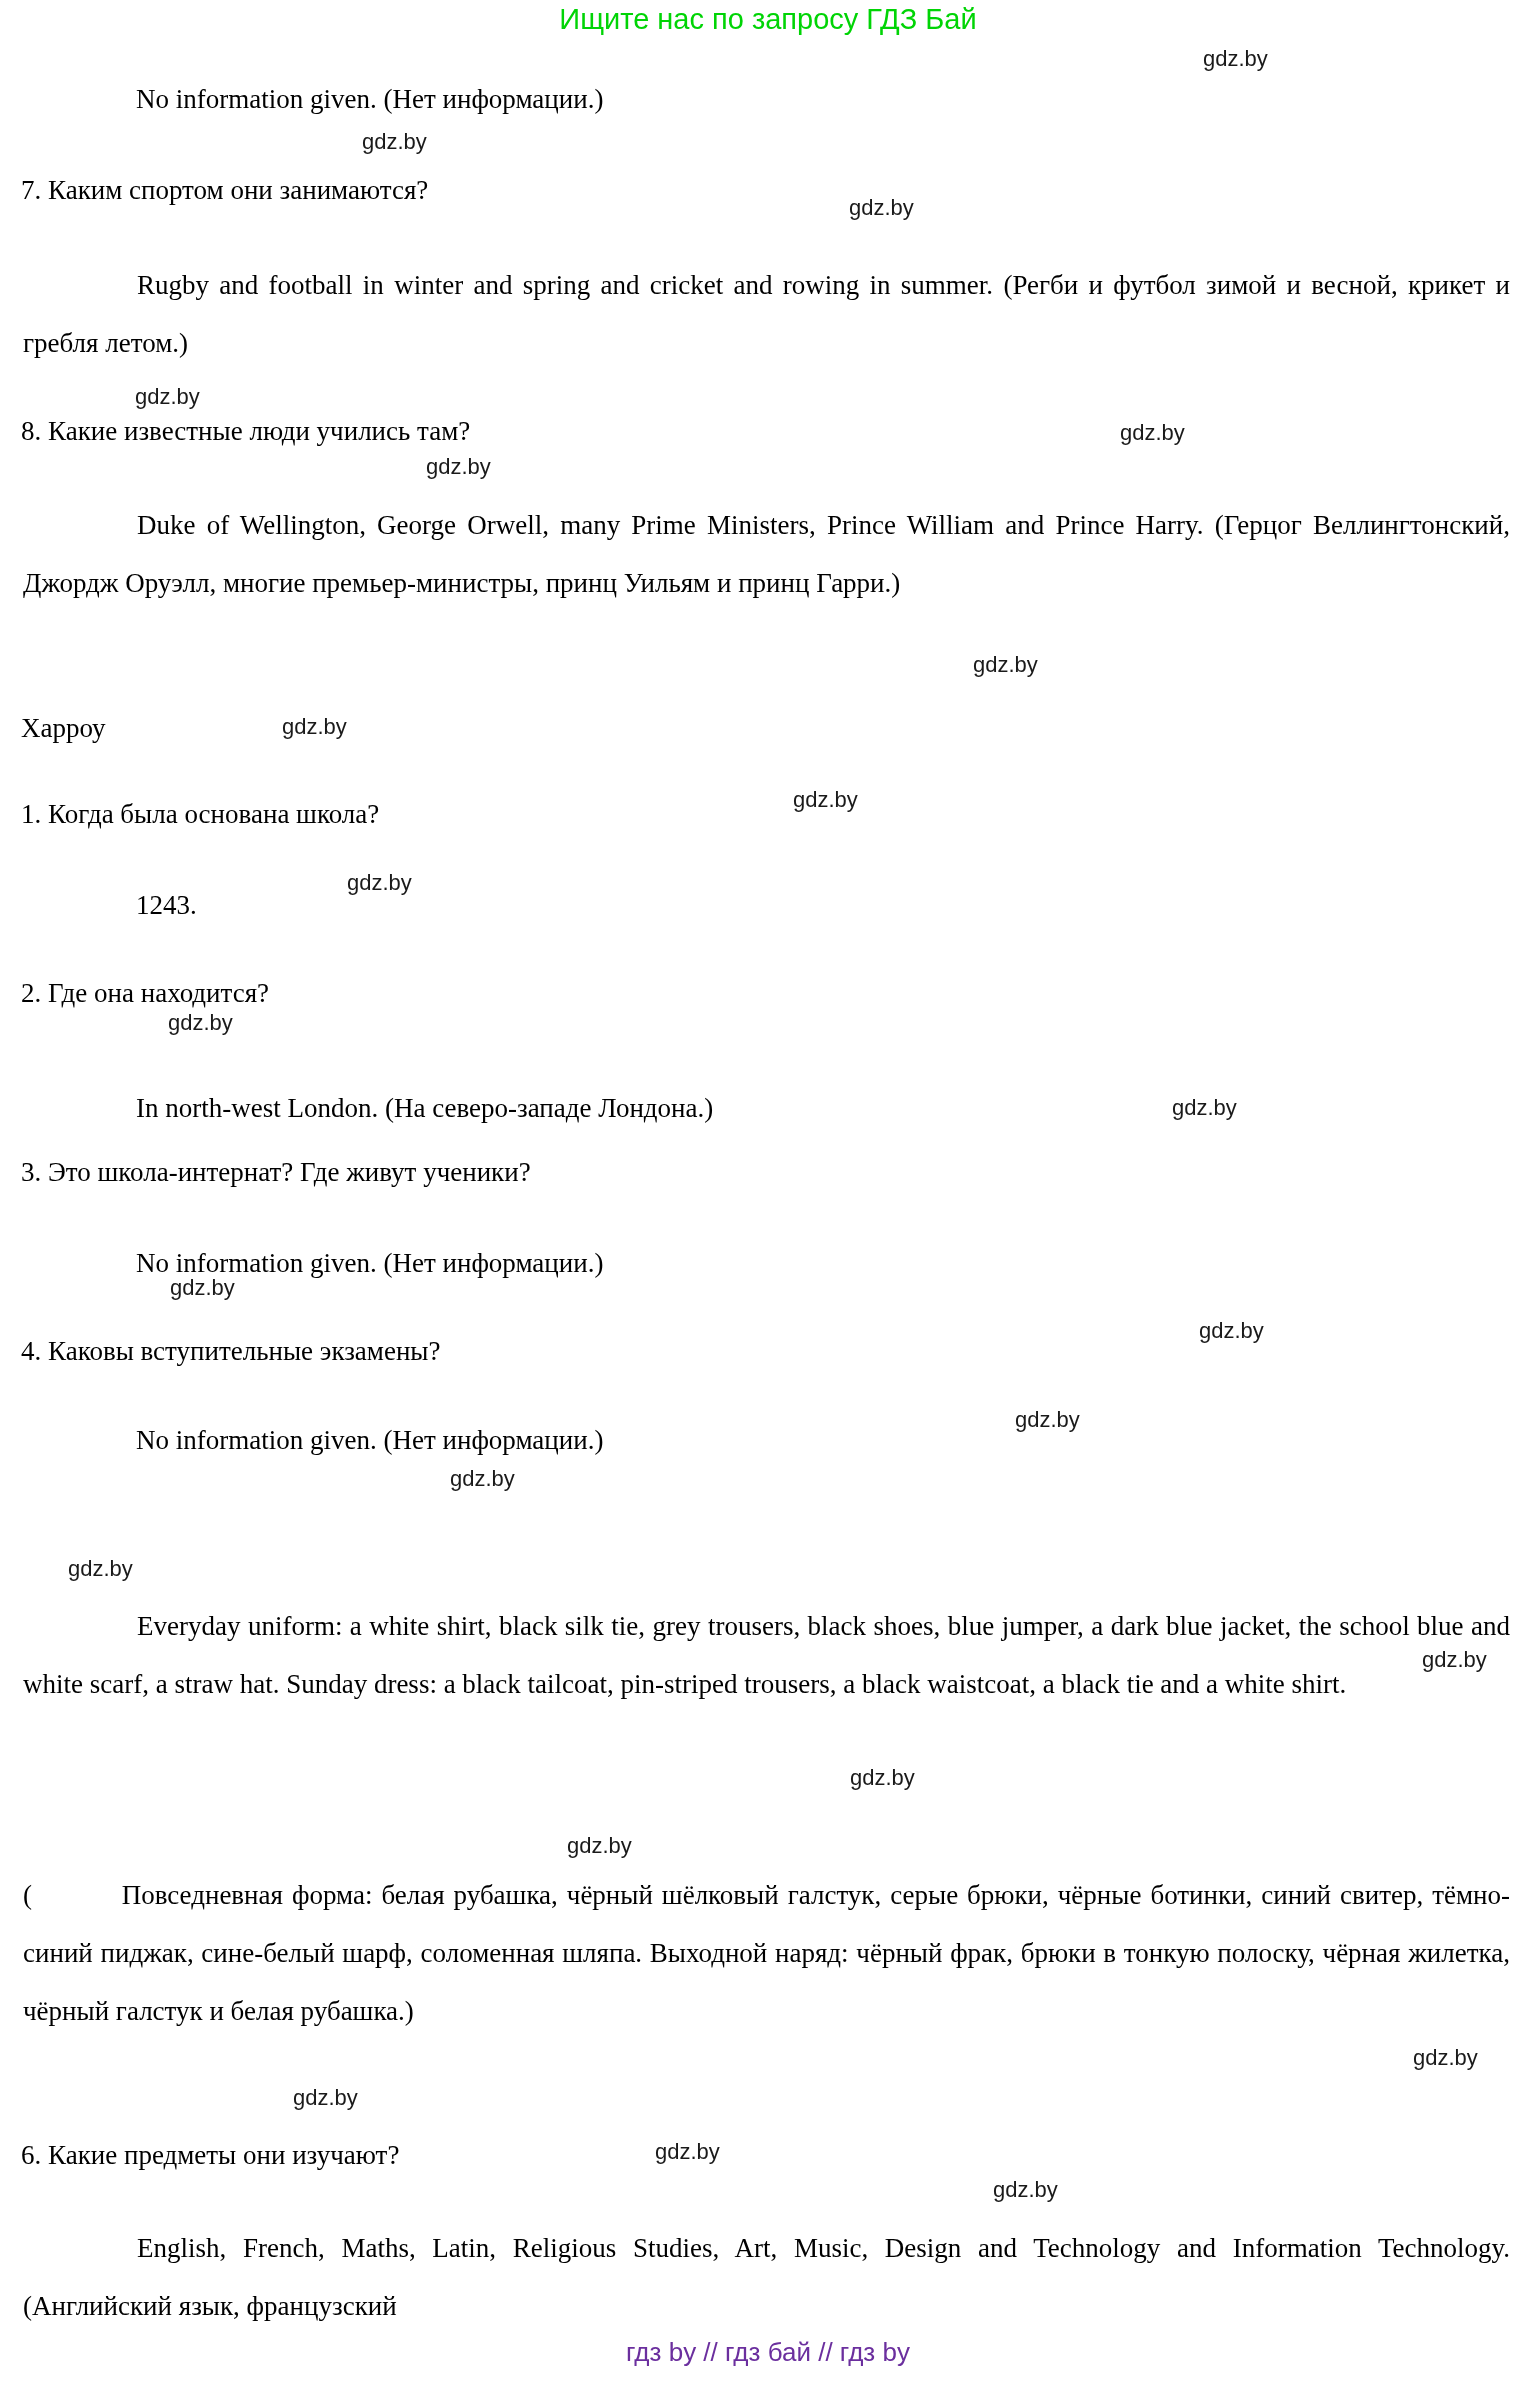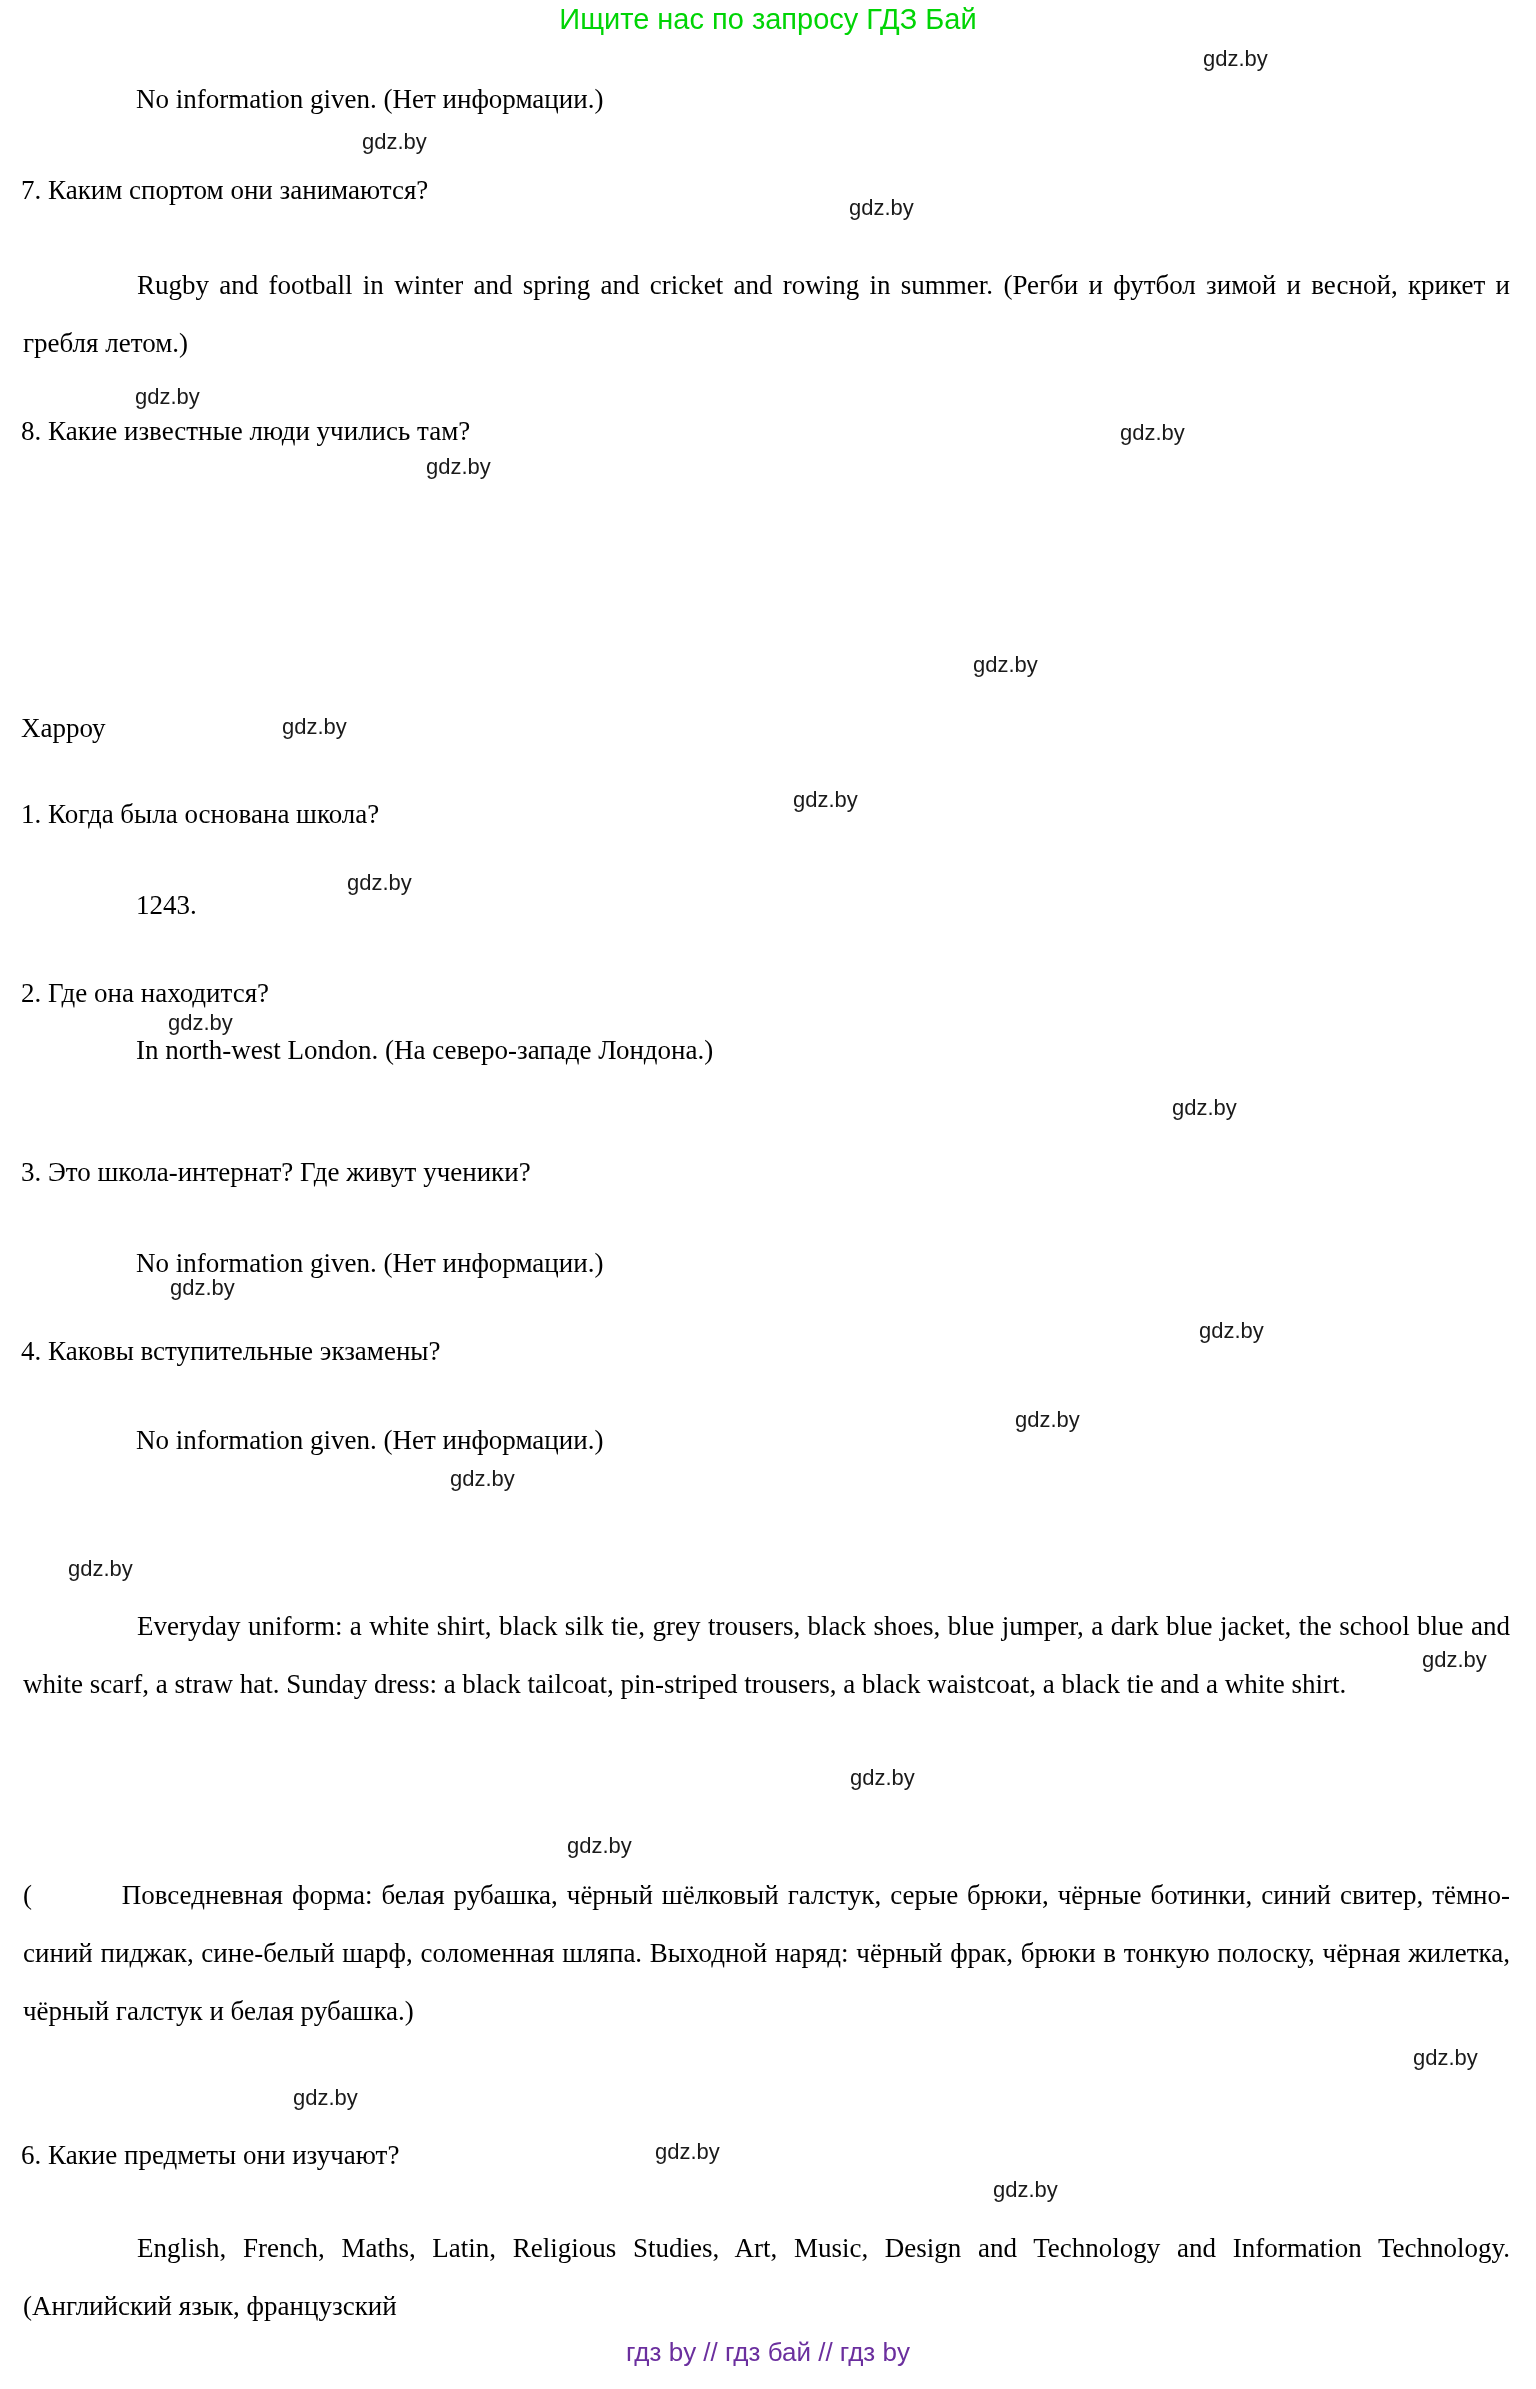--- a/index.html
+++ b/index.html
@@ -55,27 +55,28 @@
 <body>
 
 <div class="page">
 
   <div class="banner top">Ищите нас по запросу ГДЗ Бай</div>
 
   <div class="line aline" style="top:73px">No information given. (Нет информации.)</div>
   <div class="line qline" style="top:164px">7. Каким спортом они занимаются?</div>
   <div class="para indent" style="top:256px">Rugby and football in winter and spring and cricket and rowing in summer. (Регби и футбол зимой и весной, крикет и гребля летом.)</div>
   <div class="line qline" style="top:405px">8. Какие известные люди учились там?</div>
+  <div class="para indent" style="top:496px">Duke of Wellington, George Orwell, many Prime Ministers, Prince William and Prince Harry. (Герцог Веллингтонский, Джордж Оруэлл, многие премьер-министры, принц Уильям и принц Гарри.)</div>
 
   <div class="line qline" style="top:702px">Харроу</div>
 
   <div class="line qline" style="top:788px">1. Когда была основана школа?</div>
   <div class="line aline" style="top:879px">1243.</div>
   <div class="line qline" style="top:967px">2. Где она находится?</div>
-  <div class="line aline" style="top:1024px">In north-west London. (На северо-западе Лондона.)</div>
+  <div class="line aline" style="top:1082px">In north-west London. (На северо-западе Лондона.)</div>
   <div class="line qline" style="top:1146px">3. Это школа-интернат? Где живут ученики?</div>
   <div class="line aline" style="top:1237px">No information given. (Нет информации.)</div>
   <div class="line qline" style="top:1325px">4. Каковы вступительные экзамены?</div>
   <div class="line aline" style="top:1414px">No information given. (Нет информации.)</div>
 
   <div class="para indent" style="top:1597px">Everyday uniform: a white shirt, black silk tie, grey trousers, black shoes, blue jumper, a dark blue jacket, the school blue and white scarf, a straw hat. Sunday dress: a black tailcoat, pin-striped trousers, a black waistcoat, a black tie and a white shirt.</div>
   <div class="para" style="top:1866px">(&nbsp;&nbsp;&nbsp;&nbsp;&nbsp;&nbsp;&nbsp;&nbsp;&nbsp;&nbsp;Повседневная форма: белая рубашка, чёрный шёлковый галстук, серые брюки, чёрные ботинки, синий свитер, тёмно-синий пиджак, сине-белый шарф, соломенная шляпа. Выходной наряд: чёрный фрак, брюки в тонкую полоску, чёрная жилетка, чёрный галстук и белая рубашка.)</div>
 
   <div class="line qline" style="top:2129px">6. Какие предметы они изучают?</div>
   <div class="para indent" style="top:2219px">English, French, Maths, Latin, Religious Studies, Art, Music, Design and Technology and Information Technology. (Английский язык, французский</div>

